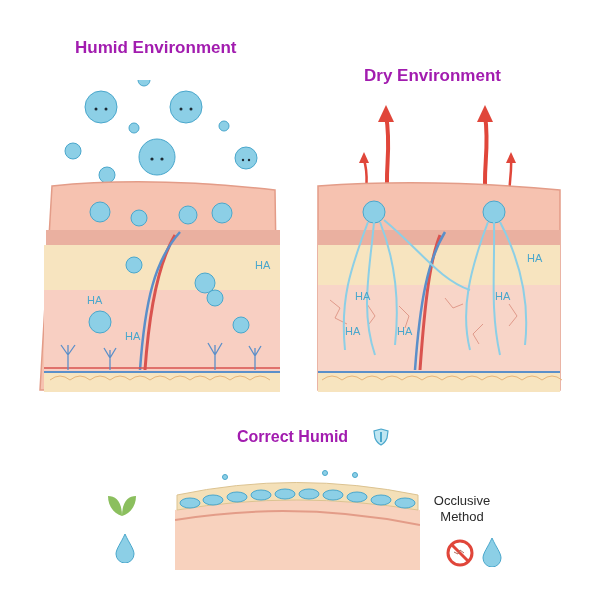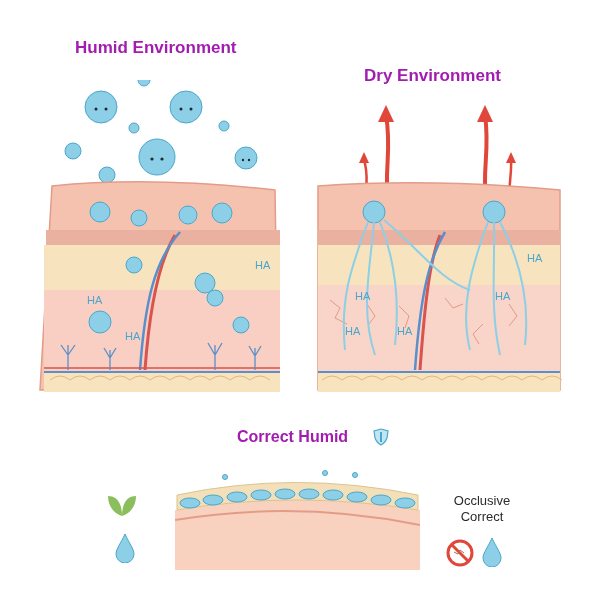--- a/index.html
+++ b/index.html
@@ -170,23 +170,23 @@
       <path d="M16,24 C8,22 2,14 2,4 C10,4 16,10 16,24 Z" fill="#8bbf5e"></path>
       <path d="M16,24 C24,22 30,14 30,4 C22,4 16,10 16,24 Z" fill="#8bbf5e"></path>
     </svg>
 </div>
 <div style="position:absolute; left:115px; top:533px;">
   <svg width="20" height="30" viewBox="0 0 20 30">
       <path d="M10,1 C14,10 19,16 19,21 A9,9 0 0 1 1,21 C1,16 6,10 10,1 Z" fill="#8ccfe6" stroke="#4aa7cc" stroke-width="1"></path>
     </svg>
 </div>
 
-<div class="label-sm" style="left:428px; top:493px; width:68px;margin-left:20px;">
+<div class="label-sm" style="left:428px; top:493px; width:68px;">
   <div>Occlusive</div>
-  <div>Correct</div>
+  <div>Method</div>
 </div>
 <div style="position:absolute; left:445px; top:538px;">
   <svg width="30" height="30" viewBox="0 0 30 30">
       <circle cx="15" cy="15" r="12" fill="#fff" stroke="#e0463a" stroke-width="3"></circle>
       <path d="M7,7 L23,23" stroke="#e0463a" stroke-width="3"></path>
       <path d="M9,14 l4,2 l2,-4 l4,3" stroke="#b06a5a" stroke-width="1" fill="none"></path>
     </svg>
 </div>
 <div style="position:absolute; left:482px; top:537px;">
   <svg width="20" height="30" viewBox="0 0 20 30">

